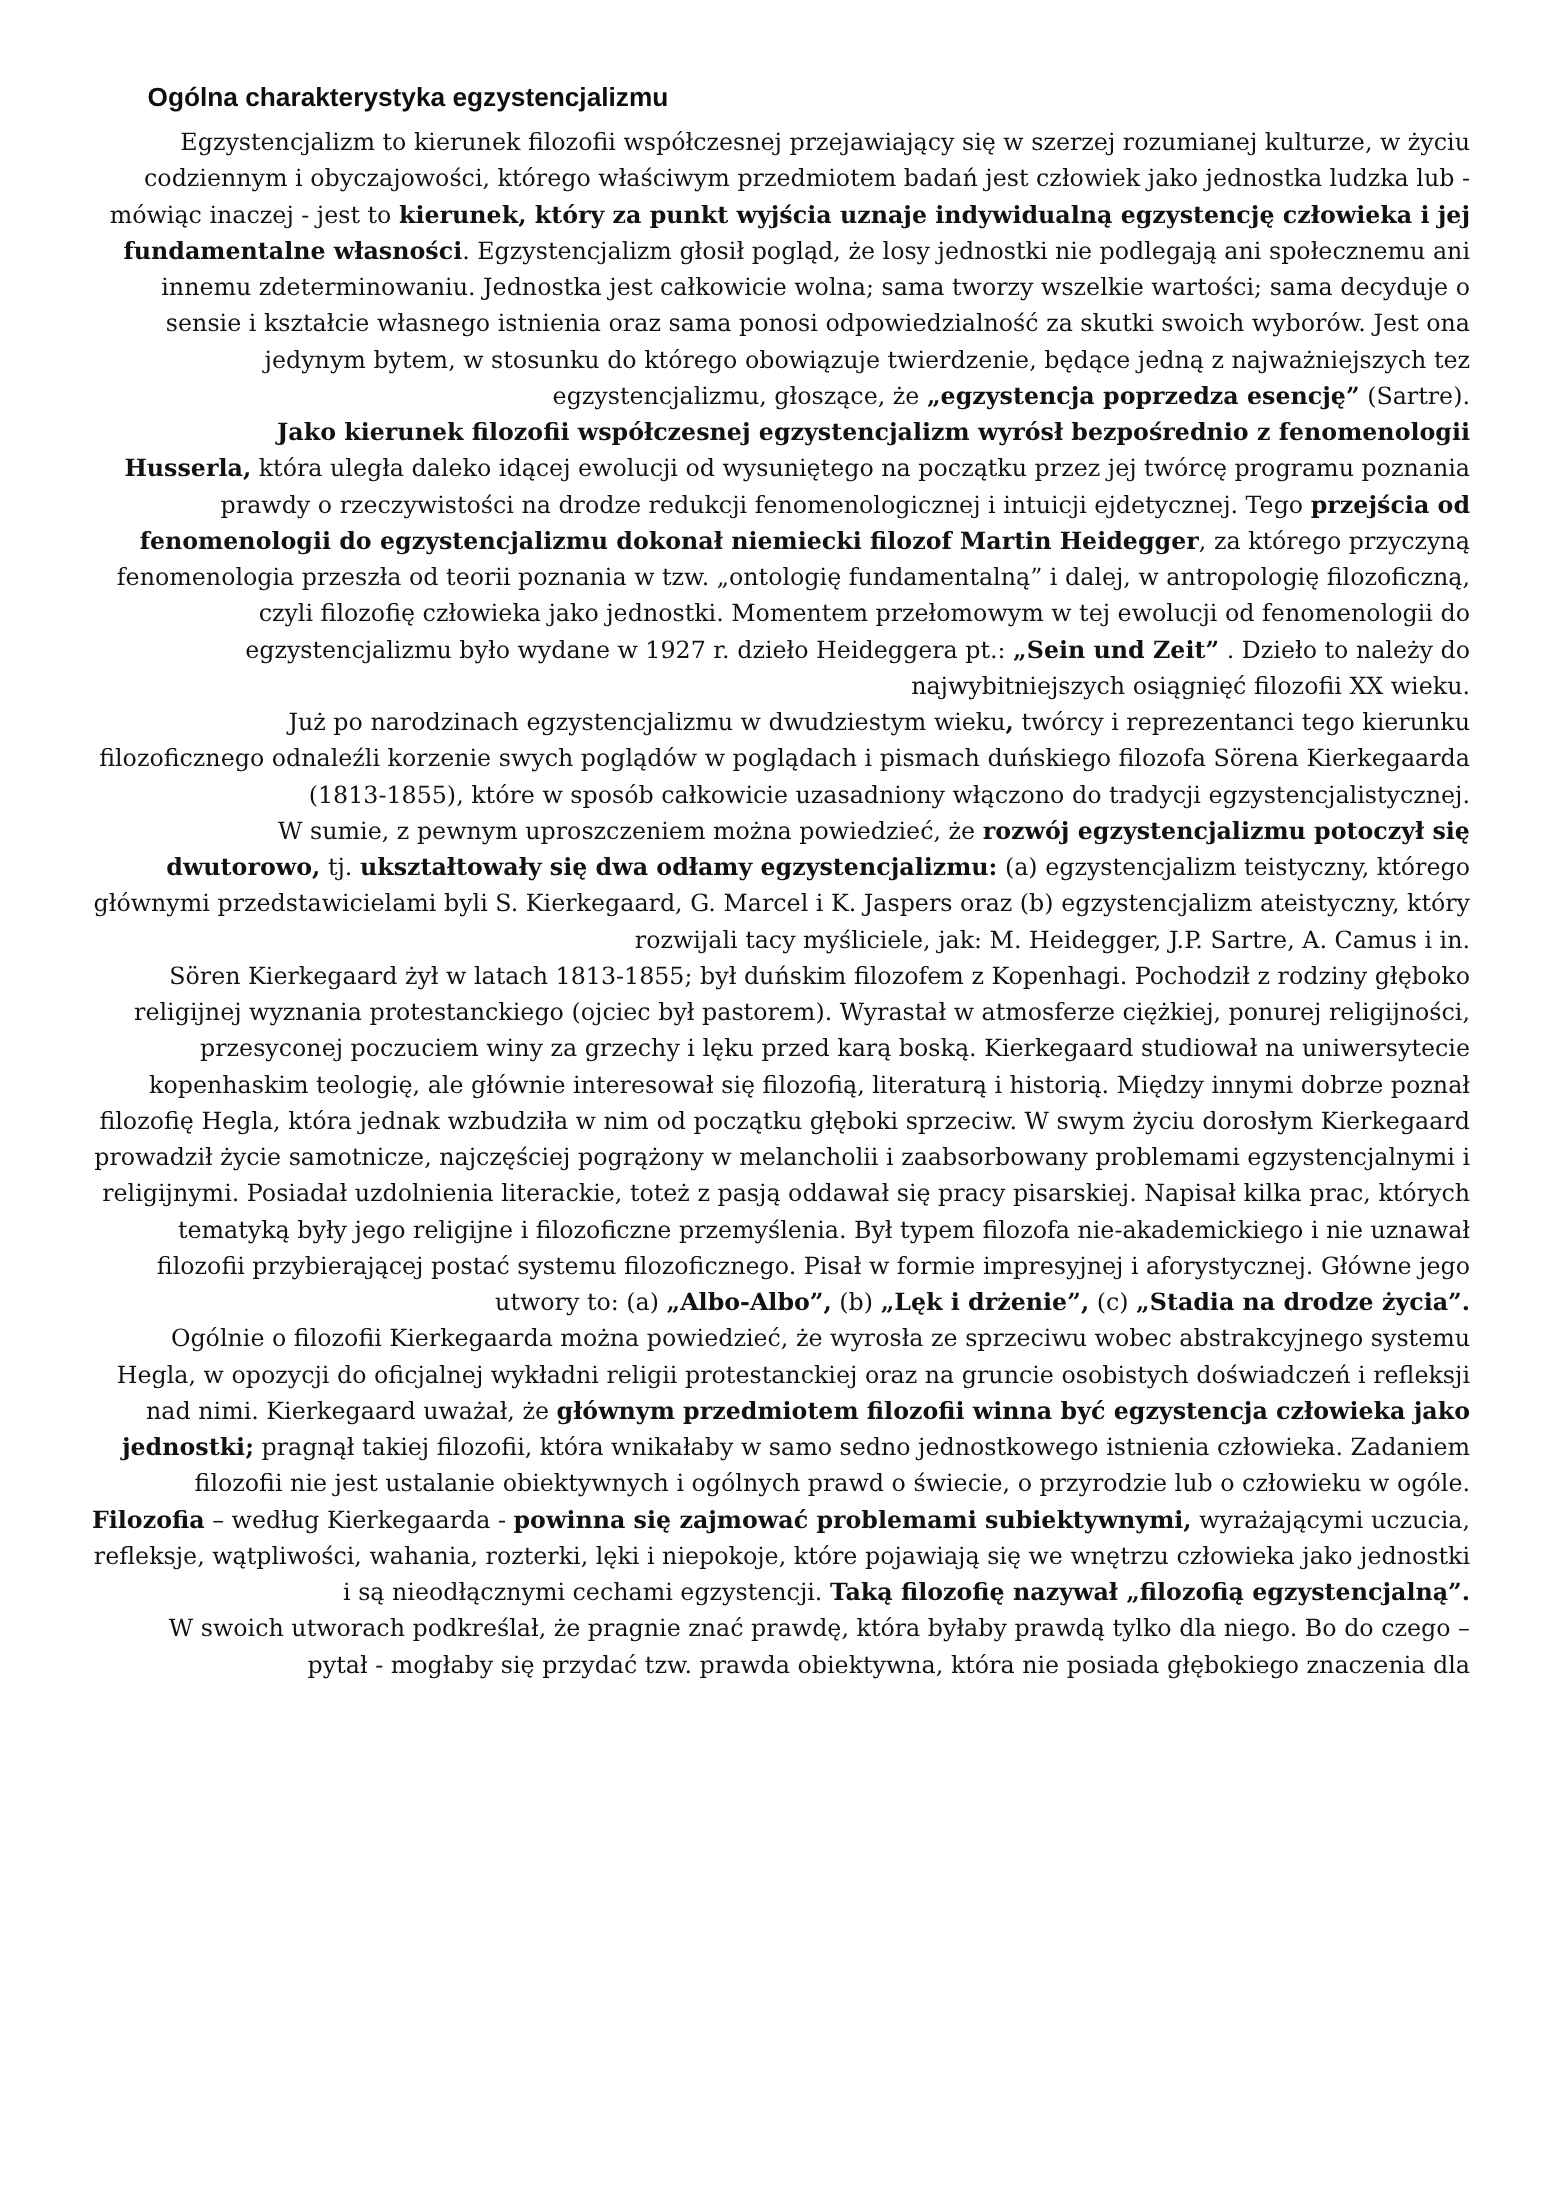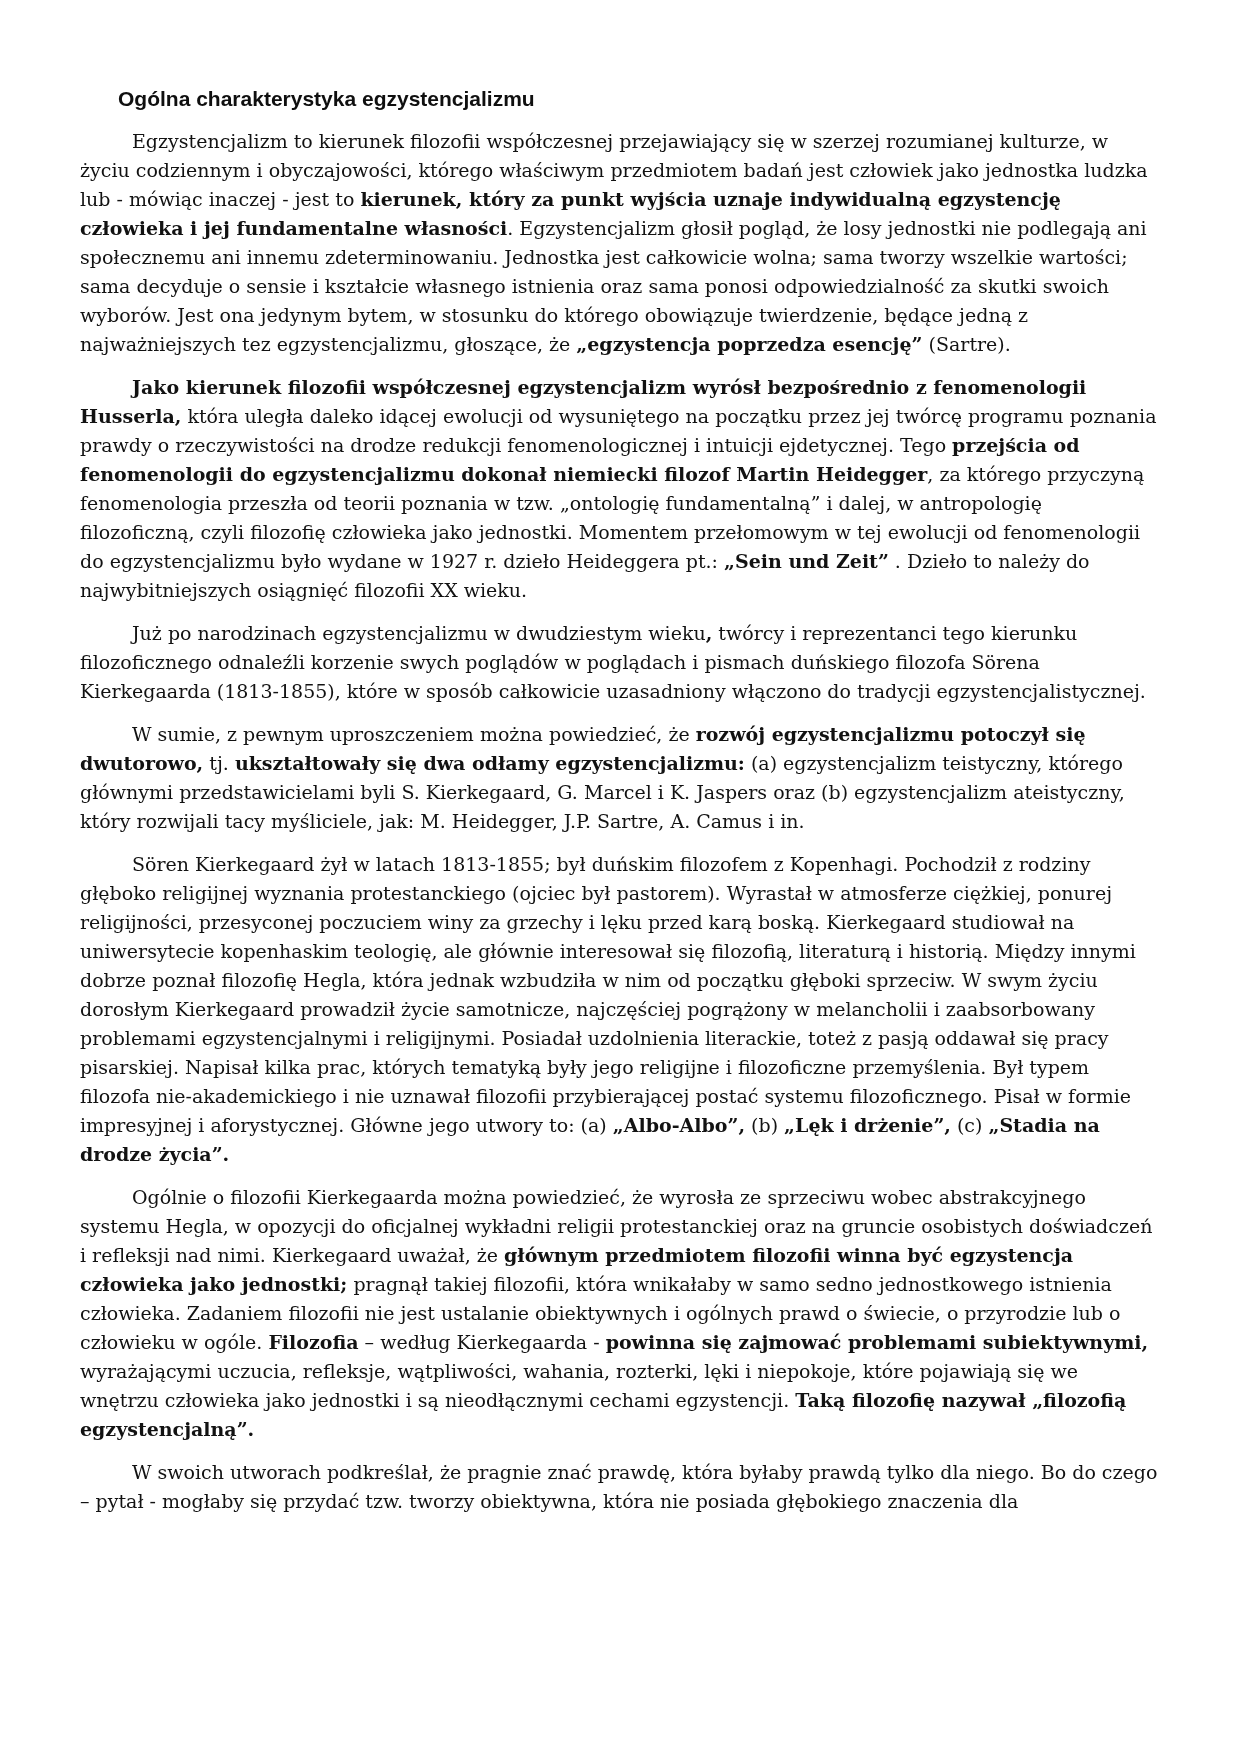--- a/index.html
+++ b/index.html
@@ -11,37 +11,37 @@
     width: 1240px;
     height: 1754px;
     overflow: hidden;
     font-family: "DejaVu Serif", serif;
     color: #121212;
   }
   .page {
     box-sizing: border-box;
     width: 1240px;
     height: 1754px;
-    padding: 84px 64px 0 66px;
+    padding: 64px 64px 0 66px;
     background: #ffffff;
   }
   .doc-title {
     font-family: "Liberation Sans", sans-serif;
     font-size: 21px;
     line-height: 29px;
     font-weight: bold;
     margin: 0 0 7px 52px;
     color: #0f0f0f;
   }
   #doc-body p.para {
-    margin: 14px;
+    margin: 0;
     font-size: 19px;
     line-height: 29px;
     text-indent: 52px;
-    text-align: left;
+    text-align: right;
   }
   #doc-body p.heading {
     margin: 29px 0 0 0;
     font-size: 19px;
     line-height: 29px;
     text-indent: 52px;
     font-weight: bold;
   }
   .run { white-space: pre-wrap; }
   .b { font-weight: bold; }
@@ -52,15 +52,15 @@
 
 <div class="page">
   <h1 class="doc-title">Ogólna charakterystyka egzystencjalizmu</h1>
   <div id="doc-body">
       <p class="para"><span class="run">Egzystencjalizm to kierunek filozofii współczesnej przejawiający się w szerzej rozumianej kulturze, w życiu codziennym i obyczajowości, którego właściwym przedmiotem badań jest człowiek jako jednostka ludzka lub - mówiąc inaczej - jest to </span><span class="run b">kierunek, który za punkt wyjścia uznaje indywidualną egzystencję człowieka i jej fundamentalne własności</span><span class="run">. Egzystencjalizm głosił pogląd, że losy jednostki nie podlegają ani społecznemu ani innemu zdeterminowaniu. Jednostka jest całkowicie wolna; sama tworzy wszelkie wartości; sama decyduje o sensie i kształcie własnego istnienia oraz sama ponosi odpowiedzialność za skutki swoich wyborów. Jest ona jedynym bytem, w stosunku do którego obowiązuje twierdzenie, będące jedną z najważniejszych tez egzystencjalizmu, głoszące, że </span><span class="run b">„egzystencja poprzedza esencję”</span><span class="run"> (Sartre).</span></p>
       <p class="para"><span class="run b">Jako kierunek filozofii współczesnej egzystencjalizm wyrósł bezpośrednio z fenomenologii Husserla,</span><span class="run"> która uległa daleko idącej ewolucji od wysuniętego na początku przez jej twórcę programu poznania prawdy o rzeczywistości na drodze redukcji fenomenologicznej i intuicji ejdetycznej. Tego </span><span class="run b">przejścia od fenomenologii do egzystencjalizmu dokonał niemiecki filozof Martin Heidegger</span><span class="run">, za którego przyczyną fenomenologia przeszła od teorii poznania w tzw. „ontologię fundamentalną” i dalej, w antropologię filozoficzną, czyli filozofię człowieka jako jednostki. Momentem przełomowym w tej ewolucji od fenomenologii do egzystencjalizmu było wydane w 1927 r. dzieło Heideggera pt.: </span><span class="run b i">„Sein und Zeit”</span><span class="run"> . Dzieło to należy do najwybitniejszych osiągnięć filozofii XX wieku.</span></p>
       <p class="para"><span class="run">Już po narodzinach egzystencjalizmu w dwudziestym wieku</span><span class="run b">,</span><span class="run"> twórcy i reprezentanci tego kierunku filozoficznego odnaleźli korzenie swych poglądów w poglądach i pismach duńskiego filozofa Sörena Kierkegaarda (1813-1855), które w sposób całkowicie uzasadniony włączono do tradycji egzystencjalistycznej.</span></p>
       <p class="para"><span class="run">W sumie, z pewnym uproszczeniem można powiedzieć, że </span><span class="run b">rozwój egzystencjalizmu potoczył się dwutorowo,</span><span class="run"> tj. </span><span class="run b">ukształtowały się dwa odłamy egzystencjalizmu:</span><span class="run"> (a) egzystencjalizm teistyczny, którego głównymi przedstawicielami byli S. Kierkegaard, G. Marcel i K. Jaspers oraz (b) egzystencjalizm ateistyczny, który rozwijali tacy myśliciele, jak: M. Heidegger, J.P. Sartre, A. Camus i in.</span></p>
       <p class="para"><span class="run">Sören Kierkegaard żył w latach 1813-1855; był duńskim filozofem z Kopenhagi. Pochodził z rodziny głęboko religijnej wyznania protestanckiego (ojciec był pastorem). Wyrastał w atmosferze ciężkiej, ponurej religijności, przesyconej poczuciem winy za grzechy i lęku przed karą boską. Kierkegaard studiował na uniwersytecie kopenhaskim teologię, ale głównie interesował się filozofią, literaturą i historią. Między innymi dobrze poznał filozofię Hegla, która jednak wzbudziła w nim od początku głęboki sprzeciw. W swym życiu dorosłym Kierkegaard prowadził życie samotnicze, najczęściej pogrążony w melancholii i zaabsorbowany problemami egzystencjalnymi i religijnymi. Posiadał uzdolnienia literackie, toteż z pasją oddawał się pracy pisarskiej. Napisał kilka prac, których tematyką były jego religijne i filozoficzne przemyślenia. Był typem filozofa nie-akademickiego i nie uznawał filozofii przybierającej postać systemu filozoficznego. Pisał w formie impresyjnej i aforystycznej. Główne jego utwory to: (a) </span><span class="run b i">„Albo-Albo”,</span><span class="run"> (b) </span><span class="run b i">„Lęk i drżenie”,</span><span class="run"> (c</span><span class="run i">) </span><span class="run b i">„Stadia na drodze życia”.</span></p>
       <p class="para"><span class="run">Ogólnie o filozofii Kierkegaarda można powiedzieć, że wyrosła ze sprzeciwu wobec abstrakcyjnego systemu Hegla, w opozycji do oficjalnej wykładni religii protestanckiej oraz na gruncie osobistych doświadczeń i refleksji nad nimi. Kierkegaard uważał, że </span><span class="run b">głównym przedmiotem filozofii winna być egzystencja człowieka jako jednostki;</span><span class="run"> pragnął takiej filozofii, która wnikałaby w samo sedno jednostkowego istnienia człowieka. Zadaniem filozofii nie jest ustalanie obiektywnych i ogólnych prawd o świecie, o przyrodzie lub o człowieku w ogóle. </span><span class="run b">Filozofia</span><span class="run"> – według Kierkegaarda - </span><span class="run b">powinna się zajmować problemami subiektywnymi,</span><span class="run"> wyrażającymi uczucia, refleksje, wątpliwości, wahania, rozterki, lęki i niepokoje, które pojawiają się we wnętrzu człowieka jako jednostki i są nieodłącznymi cechami egzystencji. </span><span class="run b">Taką filozofię nazywał „filozofią egzystencjalną”.</span></p>
-      <p class="para"><span class="run">W swoich utworach podkreślał, że pragnie znać prawdę, która byłaby prawdą tylko dla niego. Bo do czego – pytał - mogłaby się przydać tzw. tworzy obiektywna, która nie posiada głębokiego znaczenia dla</span></p>
+      <p class="para"><span class="run">W swoich utworach podkreślał, że pragnie znać prawdę, która byłaby prawdą tylko dla niego. Bo do czego – pytał - mogłaby się przydać tzw. prawda obiektywna, która nie posiada głębokiego znaczenia dla</span></p>
     </div>
 </div>
 
 </body></html>

